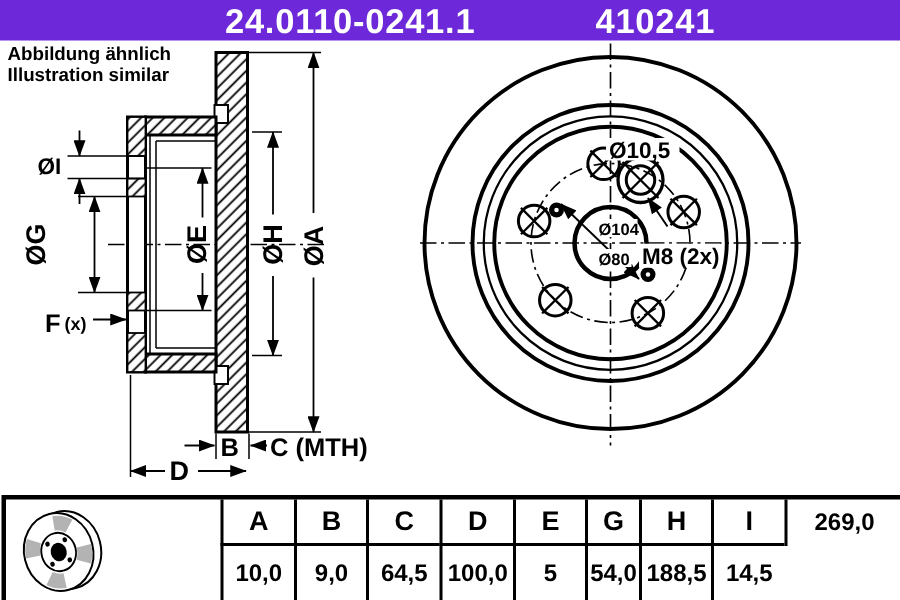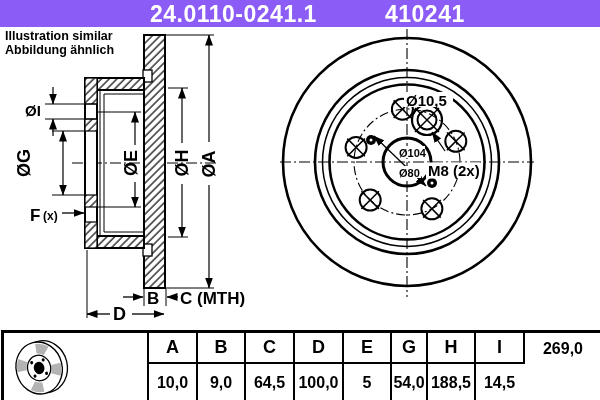--- a/index.html
+++ b/index.html
@@ -1,22 +1,22 @@
 <!DOCTYPE html>
 <html><head>
 <meta charset="utf-8">
 <style>
   html,body{margin:0;padding:0;background:#888;}
   #stage{position:relative;width:600px;height:400px;background:#fff;overflow:hidden;
          font-family:"Liberation Sans","DejaVu Sans",sans-serif;}
   
-  #titlebar{position:absolute;left:0;top:0;width:600px;height:27px;background:#8b5cf6;}
+  #titlebar{position:absolute;left:0;top:0;width:600px;height:27px;background:#6d28d9;}
   #titlebar .pn{position:absolute;top:1px;color:#fff;font-weight:700;font-size:23px;letter-spacing:.5px;white-space:nowrap;}
   #pn-main{left:150px;}
-  #pn-ref{left:385px;}
+  #pn-ref{left:397px;}
   
   #note{position:absolute;left:5px;top:29px;font-size:12.5px;font-weight:700;color:#000;line-height:14px;}
   
   #drawing{position:absolute;left:0;top:27px;}
   text{fill:#000;font-family:"Liberation Sans","DejaVu Sans",sans-serif;font-weight:700;}
   
   #dimtable{position:absolute;left:1px;top:330px;width:597px;height:69px;border:3px solid #000;
             display:grid;grid-template-columns:143px 49px 48px 49px 49px 48px 36px 48px 49px auto;
             grid-template-rows:31px auto;background:#fff;}
   #dimtable .cell{display:flex;align-items:center;justify-content:center;border-left:2px solid #000;
@@ -30,22 +30,22 @@
 <body>
 
 <div id="stage">
 
   <div id="titlebar">
     <span class="pn" id="pn-main">24.0110-0241.1</span>
     <span class="pn" id="pn-ref">410241</span>
   </div>
 
   <div id="note">
+    <div>Abbildung ähnlich</div>
     <div>Illustration similar</div>
-    <div>Abbildung ähnlich</div>
   </div>
 
   <svg id="drawing" width="600" height="303" viewBox="0 27 600 303">
     <defs>
       <marker id="ah" markerWidth="11" markerHeight="8" refX="10.5" refY="4" orient="auto-start-reverse" markerUnits="userSpaceOnUse">
         <path d="M0,0 L11,4 L0,8 z" fill="#000"></path>
       </marker>
       <pattern id="hatch" width="5.5" height="5.5" patternUnits="userSpaceOnUse" patternTransform="rotate(45)">
         <rect width="5.5" height="5.5" fill="#fff"></rect>
         <line x1="1" y1="0" x2="1" y2="5.5" stroke="#000" stroke-width="1.2"></line>

